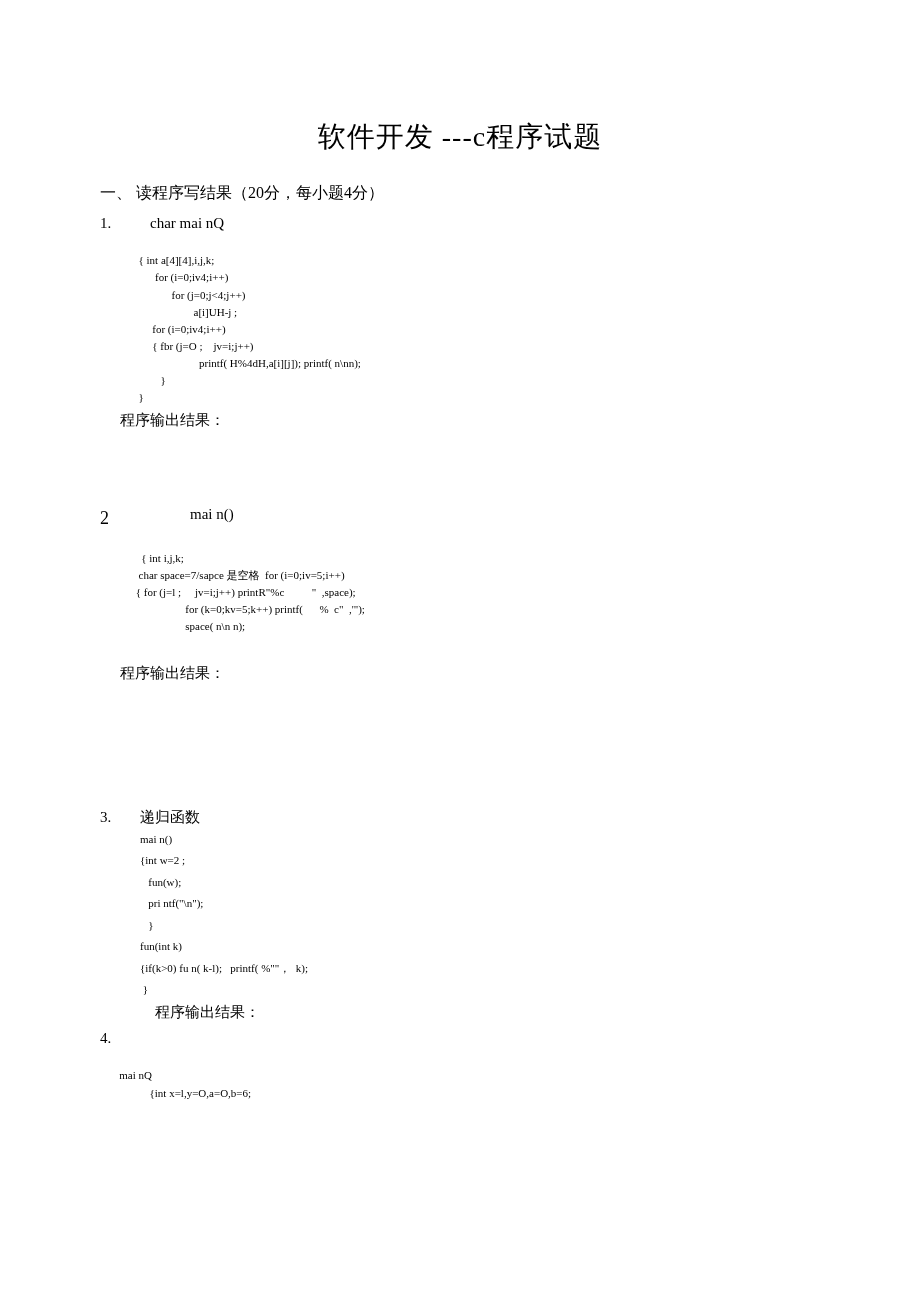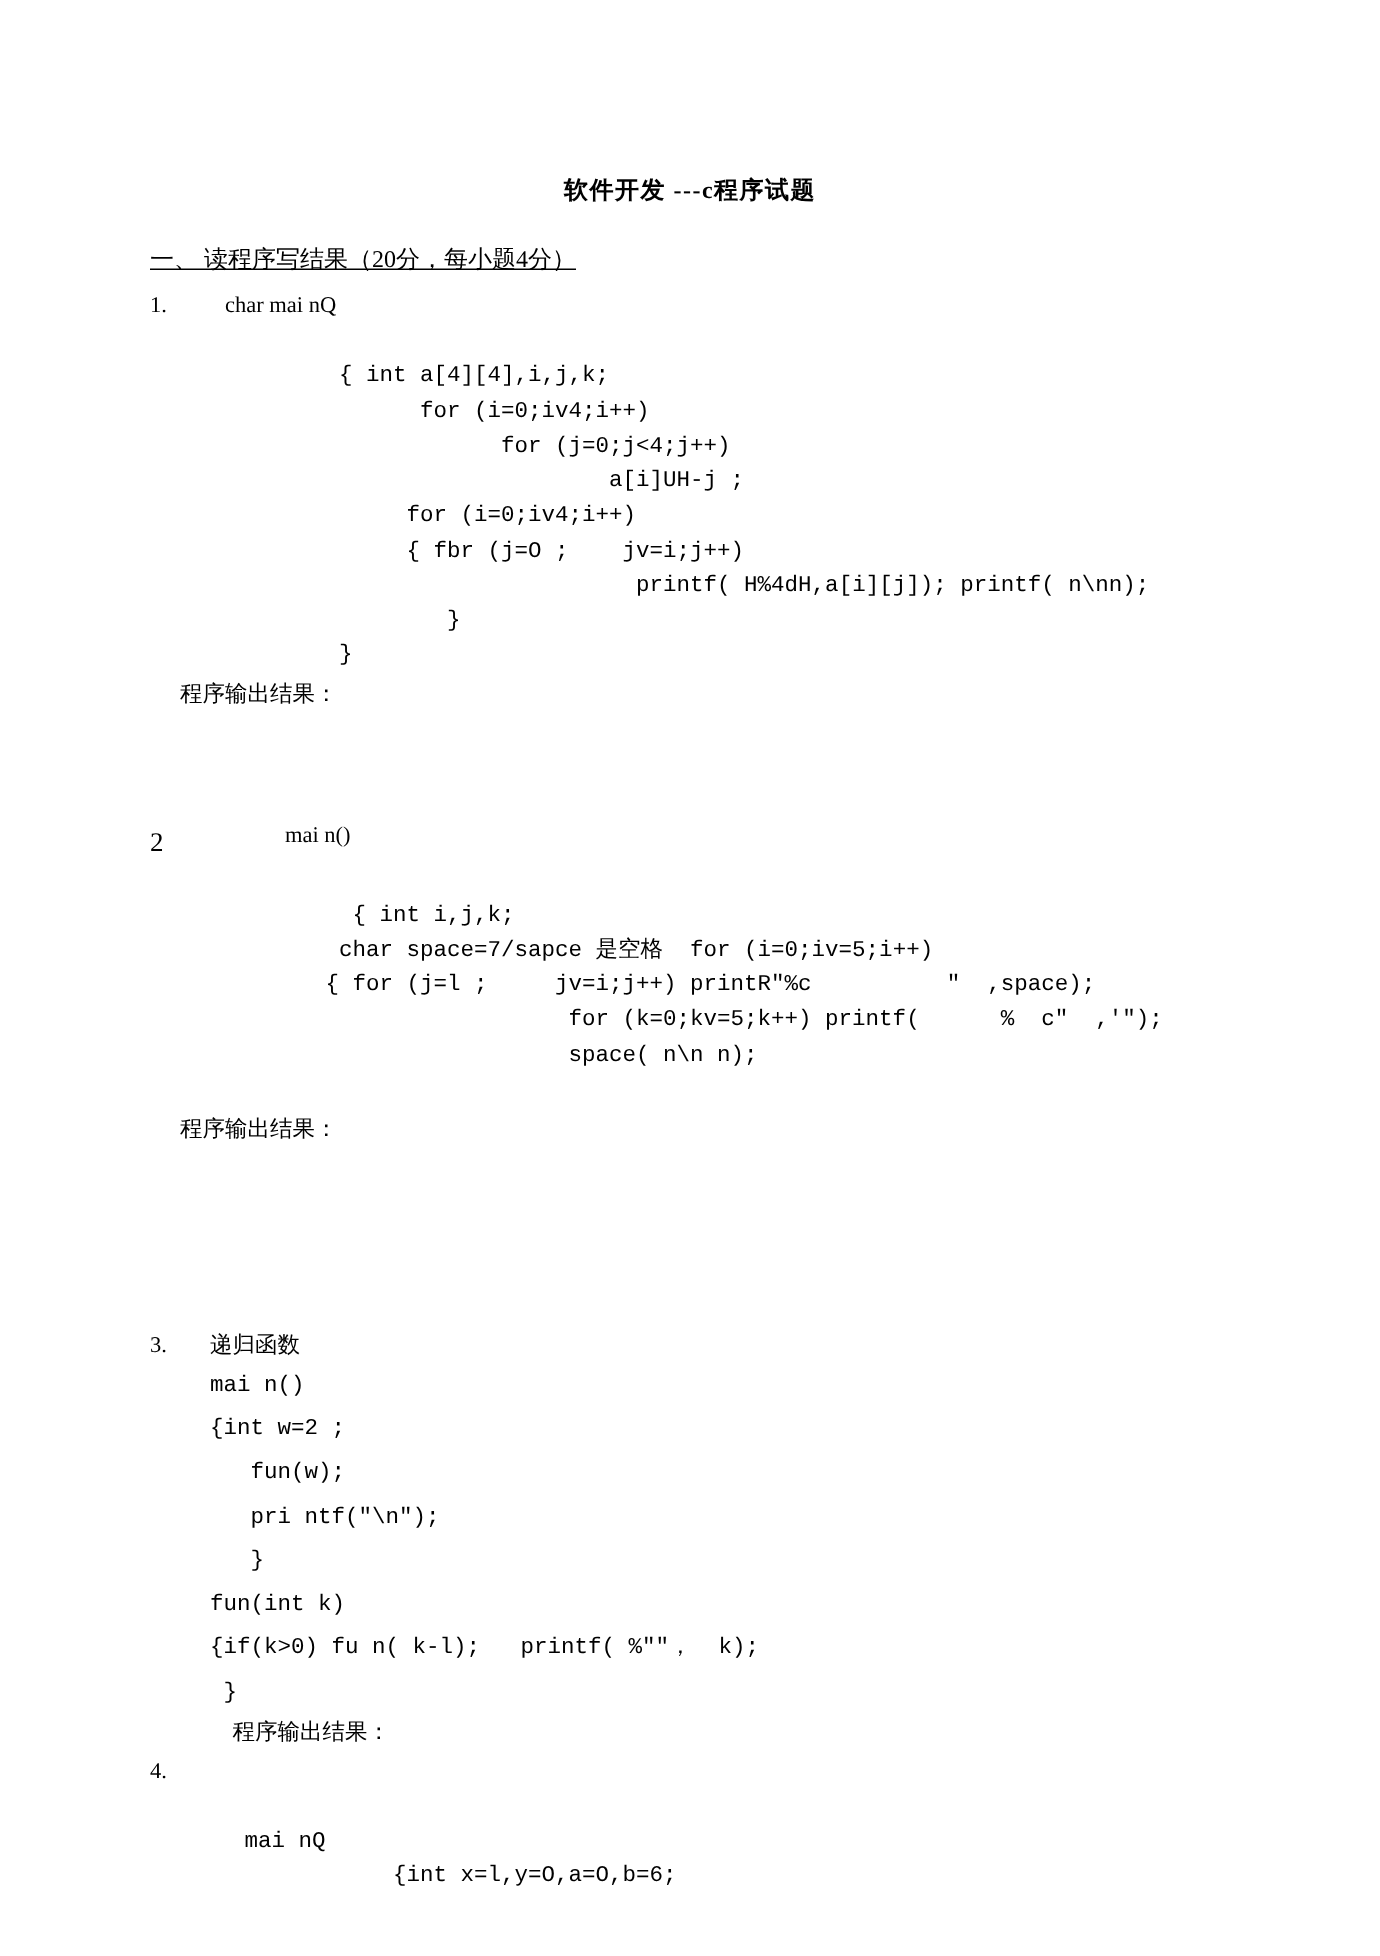--- a/index.html
+++ b/index.html
@@ -10,45 +10,44 @@
     width: 920px;
     height: 1304px;
     box-sizing: border-box;
     padding: 115px 100px 40px 100px;
     color: #000;
     font-size: 15px;
     line-height: 1.6;
   }
   .title {
     text-align: center;
-    font-size: 16px;
-    font-weight: bold;
+    font-size: 28px;
+    font-weight: normal;
     margin-bottom: 20px;
     letter-spacing: 1px;
   }
   .section-heading {
     font-size: 16px;
     margin-bottom: 6px;
-    text-decoration: underline;
   }
   .q-row {
     display: flex;
     align-items: flex-start;
   }
   .q-num {
     width: 50px;
     flex-shrink: 0;
   }
   .q-num-big {
     font-size: 18px;
   }
   .code-block {
     white-space: pre;
-    font-family: Liberation Mono, monospace;
-    font-size: 15px;
+    font-family: Liberation Serif, serif;
+    font-size: 11px;
     line-height: 1.55;
   }
   .indent-0 { padding-left: 20px; }
   .result-label { margin-top: 2px; margin-bottom: 30px; }
   .spacer-md { height: 40px; }
   .spacer-xl { height: 120px; }
 </style>
 </head>
 <body>
 

